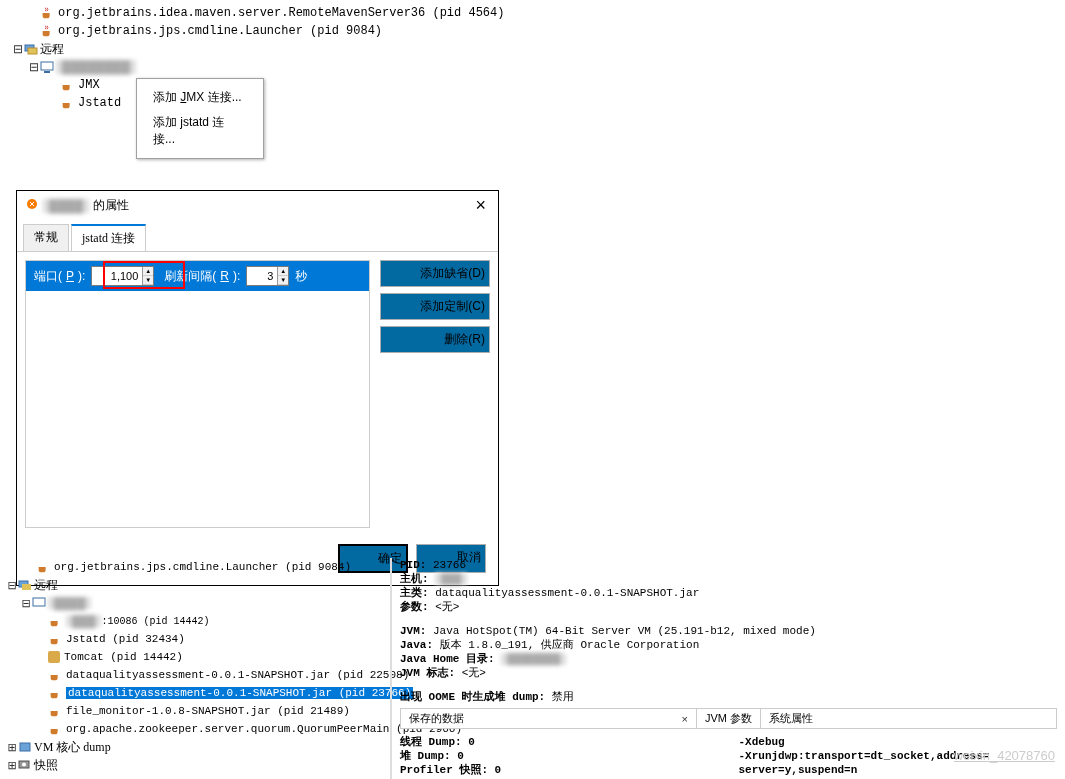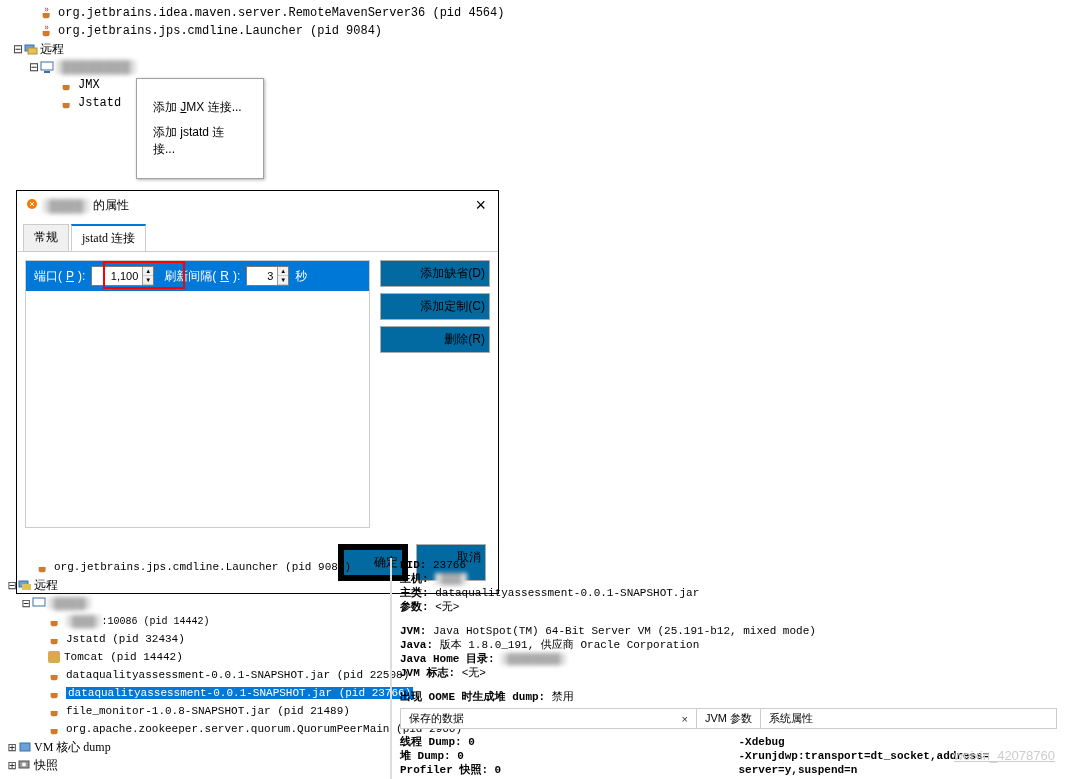--- a/index.html
+++ b/index.html
@@ -8,21 +8,21 @@
     .tree-row { display: flex; align-items: center; height: 18px; white-space: nowrap; }
     .expander { width: 12px; text-align: center; color: #333; cursor: pointer; }
     .java-cup { display: inline-block; width: 14px; height: 14px; margin: 0 4px; }
     
     .java-cup svg { width: 14px; height: 14px; }
     .remote-icon { width: 14px; height: 14px; display: inline-flex; align-items: center; justify-content: center; color: #3a6ea5; margin-right: 2px; }
     .tree-label { font-family: "Courier New", monospace; font-size: 12px; }
     .tree-label-cn { font-family: "SimSun"; font-size: 12px; }
     .blurred { filter: blur(2px); background: #ddd; color: #aaa; padding: 0 6px; }
     
-    .context-menu { position: absolute; background: #fff; border: 1px solid #a0a0a0; box-shadow: 1px 1px 3px rgba(0,0,0,0.3); font-size: 12px; padding: 16px 0; }
+    .context-menu { position: absolute; background: #fff; border: 1px solid #a0a0a0; box-shadow: 1px 1px 3px rgba(0,0,0,0.3); font-size: 12px; padding: 6px 0; }
     .menu-item { padding: 4px 20px 4px 16px; cursor: pointer; }
     .menu-item u { text-decoration: underline; }
     
     .dialog { position: absolute; background: #fff; border: 1px solid #000; margin-top: 32px; }
     .dialog-title { display: flex; align-items: center; justify-content: space-between; padding: 4px 8px; font-size: 12px; }
     .dialog-title-left { display: flex; align-items: center; gap: 4px; }
     .close-btn { font-size: 18px; cursor: pointer; padding: 0 4px; }
     .tab-strip { display: flex; padding: 4px 6px 0; border-bottom: 1px solid #ccc; gap: 2px; }
     .tab { padding: 4px 10px; border: 1px solid #ccc; border-bottom: none; background: #f0f0f0; cursor: pointer; }
     .tab.selected { background: #fff; border-top: 2px solid #0078d7; font-family: Liberation Serif, serif; }
@@ -30,21 +30,21 @@
     .form-panel { border: 1px solid #ccc; flex: 1; height: 268px; }
     .form-header { background: #0078d7; color: #fff; padding: 5px 8px; display: flex; align-items: center; gap: 6px; }
     .form-header label { display: flex; align-items: center; gap: 4px; }
     .spinner-box { display: inline-flex; background: #fff; color: #000; border: 1px solid #7a7a7a; height: 20px; align-items: stretch; }
     .spinner-box input { border: none; outline: none; width: 50px; text-align: right; padding: 0 4px; font-size: 11px; }
     .spinner-arrows { display: flex; flex-direction: column; border-left: 1px solid #999; }
     .spinner-arrows div { font-size: 6px; line-height: 8px; padding: 0 2px; cursor: pointer; background: #f0f0f0; border-bottom: 1px solid #ccc; }
     .hl-red { position: absolute; border: 2px solid red; pointer-events: none; }
     .side-buttons { display: flex; flex-direction: column; gap: 6px; width: 110px; }
     .win-btn { border: 1px solid #adadad; background: #0369a1; padding: 4px 4px; text-align: right; cursor: pointer; font-size: 12px; }
-    .win-btn.primary { border: 6px solid #000000; }
+    .win-btn.primary { border: 2px solid #000000; }
     .dialog-footer { display: flex; justify-content: flex-end; gap: 8px; padding: 8px 12px 12px; }
     .dialog-footer .win-btn { width: 70px; }
     
     .lower-area { position: absolute; top: 558px; left: 0; right: 0; display: flex; font-size: 11px; }
     .lower-left { width: 390px; padding: 0 4px; }
     .lower-right { flex: 1; border-left: 2px solid #ddd; padding: 0 8px; }
     .lower-right .mono { font-family: "Courier New", SimSun, monospace; font-size: 11px; line-height: 14px; }
     .selected-row { background: #0078d7; color: #fff; display: inline-block; padding: 0 2px; }
     .bold { font-weight: bold; }
     .detail-tabs { display: flex; border: 1px solid #ccc; margin-top: 4px; align-items: stretch; }

